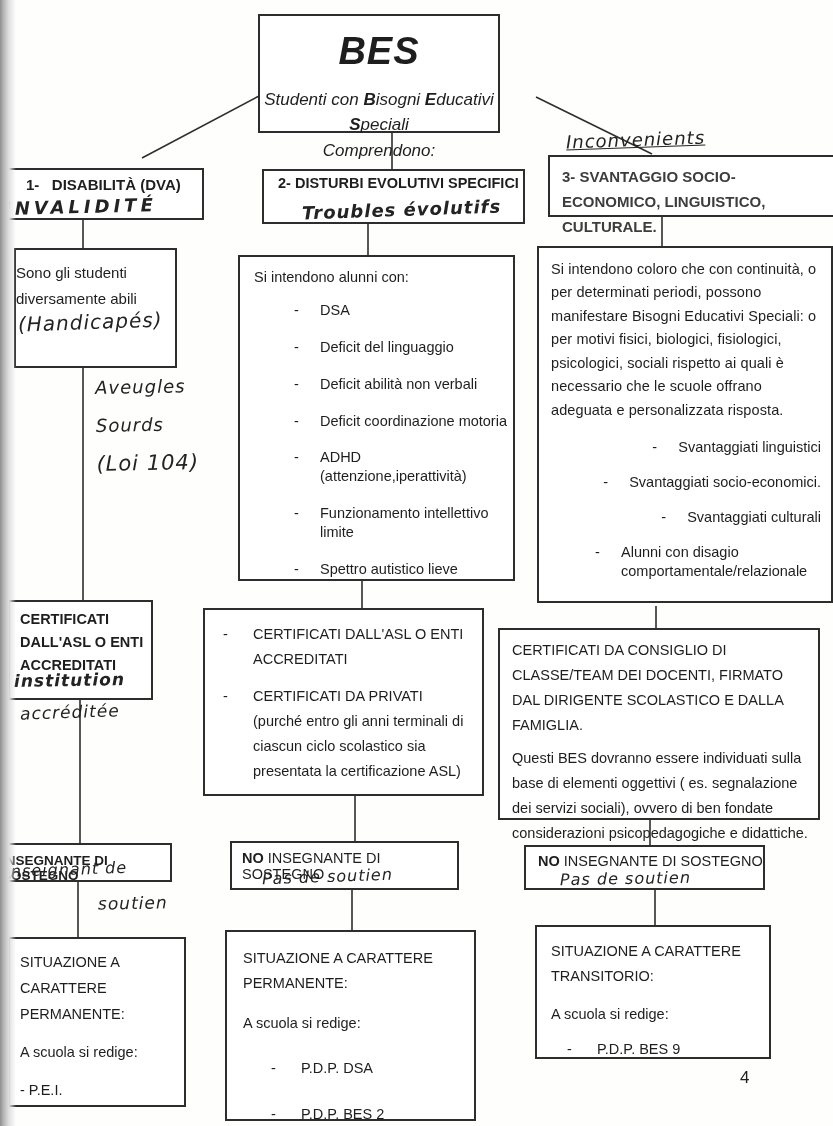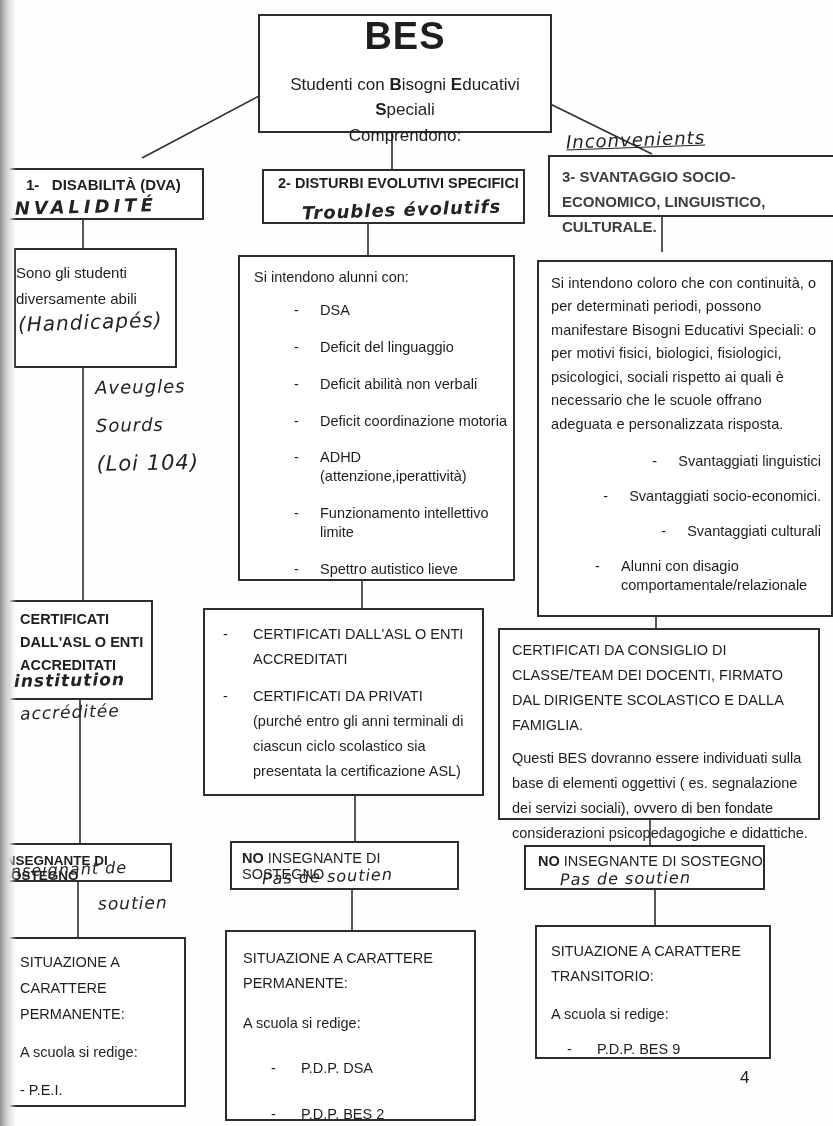--- a/index.html
+++ b/index.html
@@ -21,21 +21,21 @@
   .hw{
     font-family:"DejaVu Sans",sans-serif;font-style:italic;color:#232323;
     letter-spacing:1px;line-height:1.2;white-space:nowrap;
   }
   .abs{position:absolute;}
   .caps{font-weight:bold;}
   .li{display:flex;align-items:flex-start;}
   .li .dash{flex:0 0 26px;}
   .li .dash::before{content:"-";}
   
-  .bes{left:258px;top:14px;width:294px;height:119px;text-align:center;padding-top:0;}
+  .bes{left:258px;top:14px;width:242px;height:119px;text-align:center;padding-top:15px;font-style:italic;}
   .bes-title{font-size:38px;font-weight:bold;letter-spacing:1px;line-height:1.1;}
   .bes-sub{margin-top:14px;font-size:17px;line-height:1.5;}
   
   .h1{left:-6px;top:168px;width:210px;height:52px;padding:6px 0 0 30px;font-size:15px;}
   .h1 .hw{position:absolute;left:8px;top:26px;font-size:18px;letter-spacing:4px;transform:rotate(-1.5deg);}
   .h2{left:262px;top:169px;width:263px;height:55px;padding:4px 0 0 14px;font-size:14.5px;}
   .h2 .hw{position:absolute;left:38px;top:28px;font-size:18px;transform:rotate(-2deg);}
   .h3{left:548px;top:155px;width:290px;height:62px;padding:8px 10px 0 12px;font-size:15px;line-height:1.65;color:#3d3d3d;}
   .hw-inconvenients{left:566px;top:129px;font-size:18px;z-index:2;transform:rotate(-2deg);text-decoration:underline;}
   
@@ -60,21 +60,21 @@
   .c2-cert{left:203px;top:608px;width:281px;height:188px;padding:12px 8px 0 18px;font-size:14.5px;}
   .c2-cert .li{margin-bottom:12px;line-height:1.72;}
   .c2-cert .li .dash{flex:0 0 30px;}
   .c2-sos{left:230px;top:841px;width:229px;height:49px;padding:7px 0 0 10px;font-size:14.5px;}
   .c2-sos .hw{position:absolute;left:30px;top:24px;font-size:16px;transform:rotate(-2deg);}
   .c2-sit{left:225px;top:930px;width:251px;height:191px;padding:14px 8px 0 16px;font-size:14.5px;line-height:1.75;}
   .c2-sit .sub{margin-top:14px;}
   .c2-sit .li{margin-left:28px;margin-top:20px;}
   .c2-sit .li .dash{flex:0 0 30px;}
   
-  .c3-who{left:537px;top:260px;width:296px;height:357px;padding:10px 10px 0 12px;font-size:14.5px;line-height:1.62;}
+  .c3-who{left:537px;top:246px;width:296px;height:357px;padding:10px 10px 0 12px;font-size:14.5px;line-height:1.62;}
   .c3-who .li{margin-left:34px;margin-top:16px;line-height:1.3;justify-content:flex-end;}
   .c3-who .li .dash{flex:0 0 26px;}
   .c3-who .intro{letter-spacing:0.1px;}
   .c3-cert{left:498px;top:628px;width:322px;height:192px;padding:8px 10px 0 12px;font-size:14.5px;line-height:1.72;}
   .c3-cert .p2{margin-top:8px;}
   .c3-sos{left:524px;top:845px;width:241px;height:45px;padding:6px 0 0 12px;font-size:14.5px;}
   .c3-sos .hw{position:absolute;left:34px;top:22px;font-size:16px;transform:rotate(-1deg);}
   .c3-sit{left:535px;top:925px;width:236px;height:134px;padding:12px 8px 0 14px;font-size:14.5px;line-height:1.75;}
   .c3-sit .sub{margin-top:12px;}
   .c3-sit .li{margin-left:16px;margin-top:10px;}

